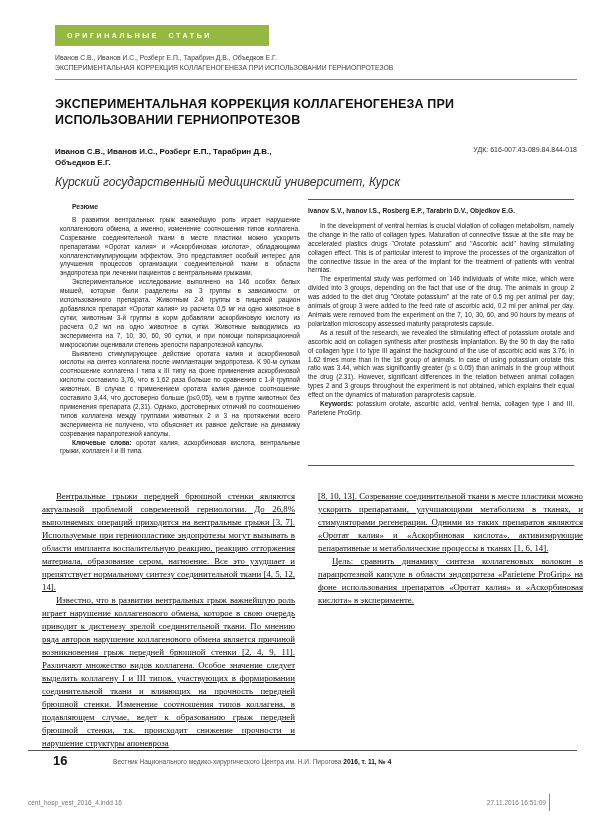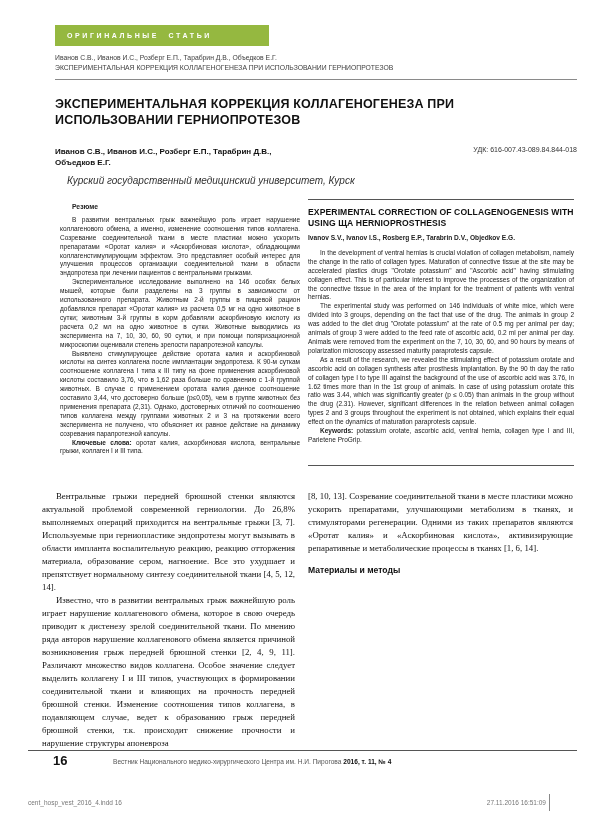--- a/index.html
+++ b/index.html
@@ -37,22 +37,22 @@
     font-size: 12.5px; font-weight: bold; line-height: 16px;
     color: #111111; letter-spacing: 0.2px;
   }
   .authors-row {
     position: absolute; left: 55px; top: 146px; width: 522px;
     display: flex; justify-content: space-between; align-items: flex-start;
   }
   .authors-main { width: 250px; font-size: 8px; font-weight: bold; line-height: 11px; color: #111; }
   .udk { font-size: 7px; color: #333; }
   .affiliation {
-    position: absolute; left: 67px; top: 175px;
-    font-size: 10px; font-style: italic; color: #333;
+    position: absolute; left: 55px; top: 175px;
+    font-size: 12px; font-style: italic; color: #333;
   }
   
   .abstract-ru {
     position: absolute; left: 60px; top: 203px; width: 240px;
     font-size: 6.5px; line-height: 8.9px; color: #222;
     text-align: justify;
   }
   .abstract-ru h3 { font-size: 6.8px; font-weight: bold; margin-left: 12px; margin-bottom: 4px; }
   .abs-p { text-align: justify; }
   .abs-p.indent { text-indent: 12px; }
@@ -68,23 +68,24 @@
     font-size: 8.6px; font-weight: bold; line-height: 11px;
     color: #111; text-align: left; margin-bottom: 5px; letter-spacing: 0.1px;
   }
   .abstract-en .en-authors { font-size: 6.6px; font-weight: bold; margin-bottom: 6px; text-align: left; }
   
   .body-col {
     position: absolute; top: 490px;
     font-family: "Liberation Serif", serif;
     font-size: 8.8px; line-height: 13px; color: #111;
     text-align: justify;
+    text-decoration: underline;
   }
   .body-left  { left: 42px;  width: 253px; }
-  .body-right { left: 308px; width: 265px; }
+  .body-right { left: 318px; width: 265px; }
   .body-col p.indent { text-indent: 14px; }
   .body-heading {
     font-family: "Liberation Sans", sans-serif;
     font-size: 8.6px; font-weight: bold;
     margin-top: 9px; margin-bottom: 2px; text-align: left;
   }
   
   .rule-footer { left: 28px; top: 750px; width: 549px; background: #555; }
   .footer-pagenum {
     position: absolute; left: 53px; top: 753px;
@@ -136,38 +137,37 @@
     <h3>Резюме</h3>
     <p class="abs-p indent">В развитии вентральных грыж важнейшую роль играет нарушение коллагенового обмена, а именно, изменение соотношения типов коллагена. Созревание соединительной ткани в месте пластики можно ускорить препаратами «Оротат калия» и «Аскорбиновая кислота», обладающими коллагенстимулирующим эффектом. Это представляет особый интерес для улучшения процессов организации соединительной ткани в области эндопротеза при лечении пациентов с вентральными грыжами.</p>
     <p class="abs-p indent">Экспериментальное исследование выполнено на 146 особях белых мышей, которые были разделены на 3 группы в зависимости от использованного препарата. Животным 2-й группы в пищевой рацион добавлялся препарат «Оротат калия» из расчета 0,5 мг на одно животное в сутки; животным 3-й группы в корм добавляли аскорбиновую кислоту из расчета 0,2 мл на одно животное в сутки. Животные выводились из эксперимента на 7, 10, 30, 60, 90 сутки, и при помощи поляризационной микроскопии оценивали степень зрелости парапротезной капсулы.</p>
     <p class="abs-p indent">Выявлено стимулирующее действие оротата калия и аскорбиновой кислоты на синтез коллагена после имплантации эндопротеза. К 90-м суткам соотношение коллагена I типа к III типу на фоне применения аскорбиновой кислоты составило 3,76, что в 1,62 раза больше по сравнению с 1-й группой животных. В случае с применением оротата калия данное соотношение составило 3,44, что достоверно больше (p≤0,05), чем в группе животных без применения препарата (2,31). Однако, достоверных отличий по соотношению типов коллагена между группами животных 2 и 3 на протяжении всего эксперимента не получено, что объясняет их равное действие на динамику созревания парапротезной капсулы.</p>
     <p class="abs-p indent"><span class="bold">Ключевые слова:</span> <span>оротат калия, аскорбиновая кислота, вентральные грыжи, коллаген I и III типа.</span></p>
   </div>
 
   <div class="rule rule-en-top"></div>
 
   <div class="abstract-en">
-    <div class="en-title">EXPERIMENTAL CORRECTION OF COLLAGENOGENESIS WITH USING ЩА HERNIOPROSTHESIS</div>
     <div class="en-authors">Ivanov S.V., Ivanov I.S., Rosberg E.P., Tarabrin D.V., Objedkov E.G.</div>
     <p class="abs-p indent">In the development of ventral hernias is crucial violation of collagen metabolism, namely the change in the ratio of collagen types. Maturation of connective tissue at the site may be accelerated plastics drugs "Orotate potassium" and "Ascorbic acid" having stimulating collagen effect. This is of particular interest to improve the processes of the organization of the connective tissue in the area of the implant for the treatment of patients with ventral hernias.</p>
     <p class="abs-p indent">The experimental study was performed on 146 individuals of white mice, which were divided into 3 groups, depending on the fact that use of the drug. The animals in group 2 was added to the diet drug "Orotate potassium" at the rate of 0.5 mg per animal per day; animals of group 3 were added to the feed rate of ascorbic acid, 0.2 ml per animal per day. Animals were removed from the experiment on the 7, 10, 30, 60, and 90 hours by means of polarization microscopy assessed maturity paraprotesis capsule.</p>
     <p class="abs-p indent">As a result of the research, we revealed the stimulating effect of potassium orotate and ascorbic acid on collagen synthesis after prosthesis implantation. By the 90 th day the ratio of collagen type I to type III against the background of the use of ascorbic acid was 3.76, in 1.62 times more than in the 1st group of animals. In case of using potassium orotate this ratio was 3.44, which was significantly greater (p ≤ 0.05) than animals in the group without the drug (2.31). However, significant differences in the relation between animal collagen types 2 and 3 groups throughout the experiment is not obtained, which explains their equal effect on the dynamics of maturation paraprotesis capsule.</p>
     <p class="abs-p indent"><span class="bold">Keywords:</span> <span>potassium orotate, ascorbic acid, ventral hernia, collagen type I and III, Parietene ProGrip.</span></p>
   </div>
 
   <div class="rule rule-en-bottom"></div>
 
   <div class="body-col body-left">
     <p class="indent">Вентральные грыжи передней брюшной стенки являются актуальной проблемой современной герниологии. До 26,8% выполняемых операций приходится на вентральные грыжи [3, 7]. Используемые при герниопластике эндопротезы могут вызывать в области импланта воспалительную реакцию, реакцию отторжения материала, образование сером, нагноение. Все это ухудшает и препятствует нормальному синтезу соединительной ткани [4, 5, 12, 14].</p>
     <p class="indent">Известно, что в развитии вентральных грыж важнейшую роль играет нарушение коллагенового обмена, которое в свою очередь приводит к дистенезу зрелой соединительной ткани. По мнению ряда авторов нарушение коллагенового обмена является причиной возникновения грыж передней брюшной стенки [2, 4, 9, 11]. Различают множество видов коллагена. Особое значение следует выделить коллагену I и III типов, участвующих в формировании соединительной ткани и влияющих на прочность передней брюшной стенки. Изменение соотношения типов коллагена, в подавляющем случае, ведет к образованию грыж передней брюшной стенки, т.к. происходит снижение прочности и нарушение структуры апоневроза</p>
   </div>
 
   <div class="body-col body-right">
     <p>[8, 10, 13]. Созревание соединительной ткани в месте пластики можно ускорить препаратами, улучшающими метаболизм в тканях, и стимуляторами регенерации. Одними из таких препаратов являются «Оротат калия» и «Аскорбиновая кислота», активизирующие репаративные и метаболические процессы в тканях [1, 6, 14].</p>
-    <div class="body-heading">Материалы и методы</div>
+    <p class="indent">Цель: сравнить динамику синтеза коллагеновых волокон в парапротезной капсуле в области эндопротеза «Parietene ProGrip» на фоне использования препаратов «Оротат калия» и «Аскорбиновая кислота» в эксперименте.</p>
   </div>
 
   <div class="rule rule-footer"></div>
 
   <div class="footer-pagenum">16</div>
 
   <div class="footer-journal"><span>Вестник Национального медико-хирургического Центра им. Н.И. Пирогова </span><span class="issue">2016, т. 11, № 4</span></div>
 
   <div class="print-file">cent_hosp_vest_2016_4.indd   16</div>
   <div class="print-time">27.11.2016   16:51:09</div>

